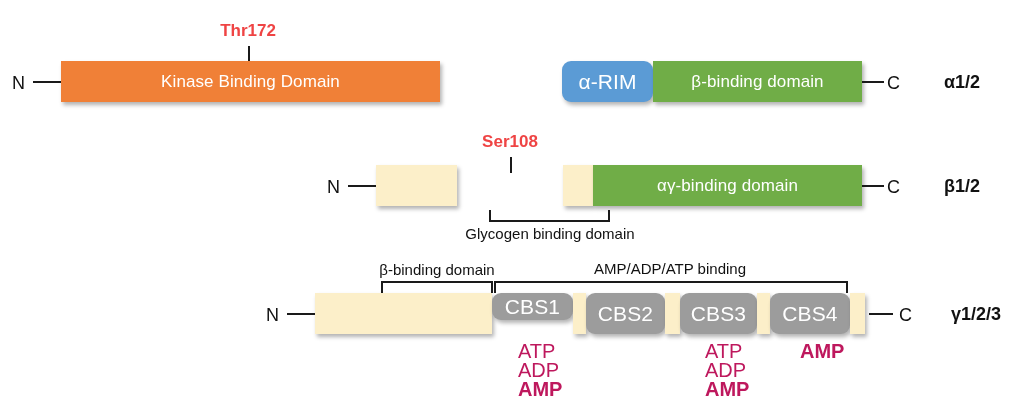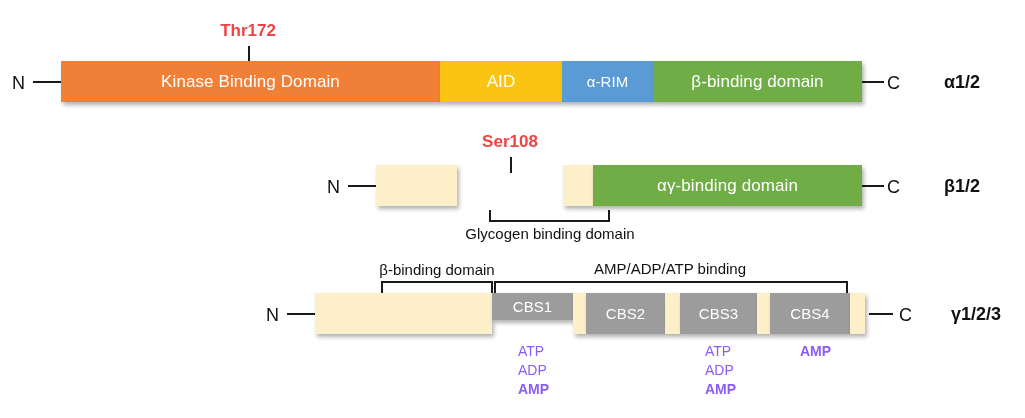--- a/index.html
+++ b/index.html
@@ -31,21 +31,21 @@
     justify-content: center;
     color: #ffffff;
     font-size: 17px;
     letter-spacing: 0.1px;
     white-space: nowrap;
     line-height: 1;
   }
   .seg.shadow { box-shadow: 2px 3px 4px rgba(0,0,0,0.30); }
   .seg.plain  { color: transparent; }
 
-  .seg-small { font-size: 15px; }
+  .seg-small { font-size: 21px; border-radius: 9px; }
 
   
   .terminal {
     position: absolute;
     font-size: 18px;
     color: #111111;
     line-height: 1;
   }
   .connector {
     position: absolute;
@@ -96,41 +96,40 @@
     color: #111111;
     white-space: nowrap;
     text-align: center;
     line-height: 1;
   }
   .bracket-label.big { font-size: 15px; }
 
   
   .nuc-stack {
     position: absolute;
-    font-size: 14px;
-    color: #8b5cf6;
+    font-size: 20px;
+    color: #be185d;
     line-height: 19px;
     white-space: nowrap;
   }
   .nuc-stack .nuc { display: block; }
   .nuc-stack .nuc.bold { font-weight: bold; }
 </style>
 </head>
 <body>
 
 <div id="diagram">
 
   <div class="site-label" style="left:198px; top:22px; width:100px;">Thr172</div>
   <div class="site-tick" style="left:248px; top:46px; height:16px;"></div>
 
   <div class="terminal" style="left:12px; top:74px;">N</div>
   <div class="connector" style="left:33px; top:81px; width:28px;"></div>
 
   <div class="seg shadow" style="left:61px; top:61px; width:379px; height:41px; background:#F08037;">Kinase Binding Domain</div>
-  <div class="seg shadow" style="left:440px; top:61px; width:122px; height:41px; background:#FBC412;">AID</div>
   <div class="seg shadow seg-small" style="left:562px; top:61px; width:91px; height:41px; background:#5B9BD5;">α-RIM</div>
   <div class="seg shadow" style="left:653px; top:61px; width:209px; height:41px; background:#70AD47;">β-binding domain</div>
 
   <div class="connector" style="left:862px; top:81px; width:22px;"></div>
   <div class="terminal" style="left:887px; top:74px;">C</div>
   <div class="subunit-label" style="left:944px; top:73px;">α1/2</div>
 
   <div class="site-label" style="left:460px; top:133px; width:100px;">Ser108</div>
   <div class="site-tick" style="left:510px; top:157px; height:16px;"></div>
 

